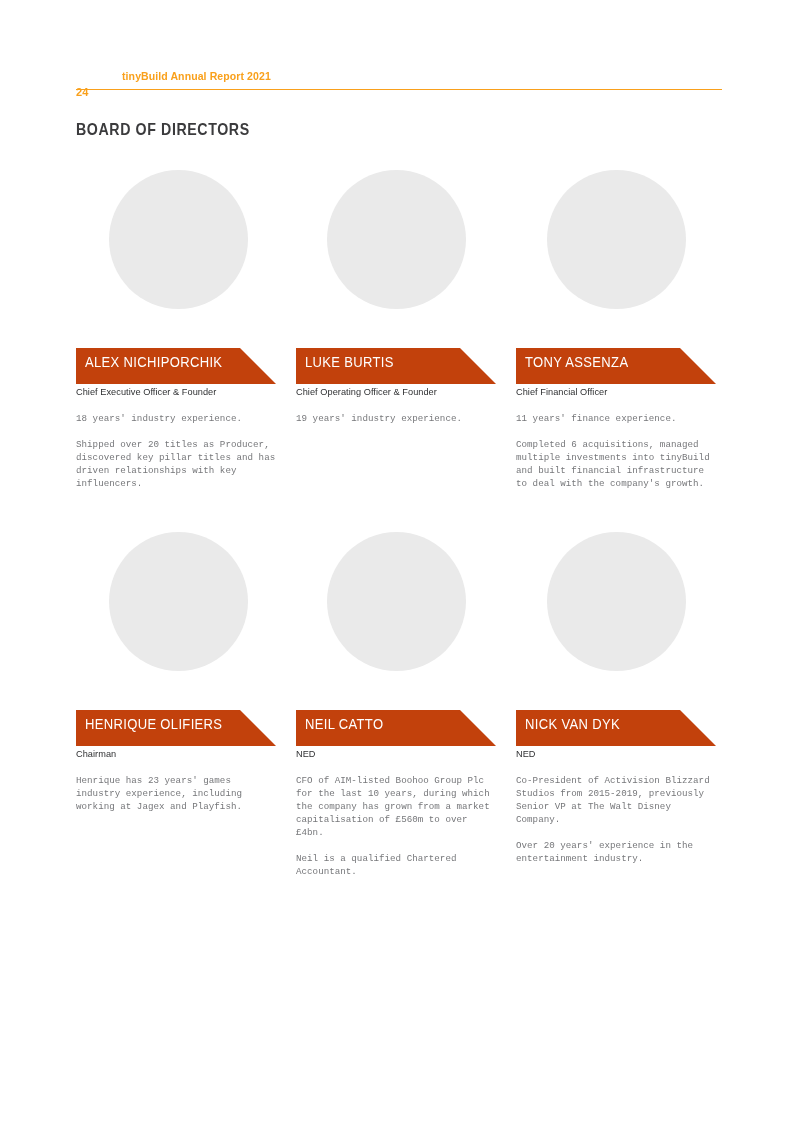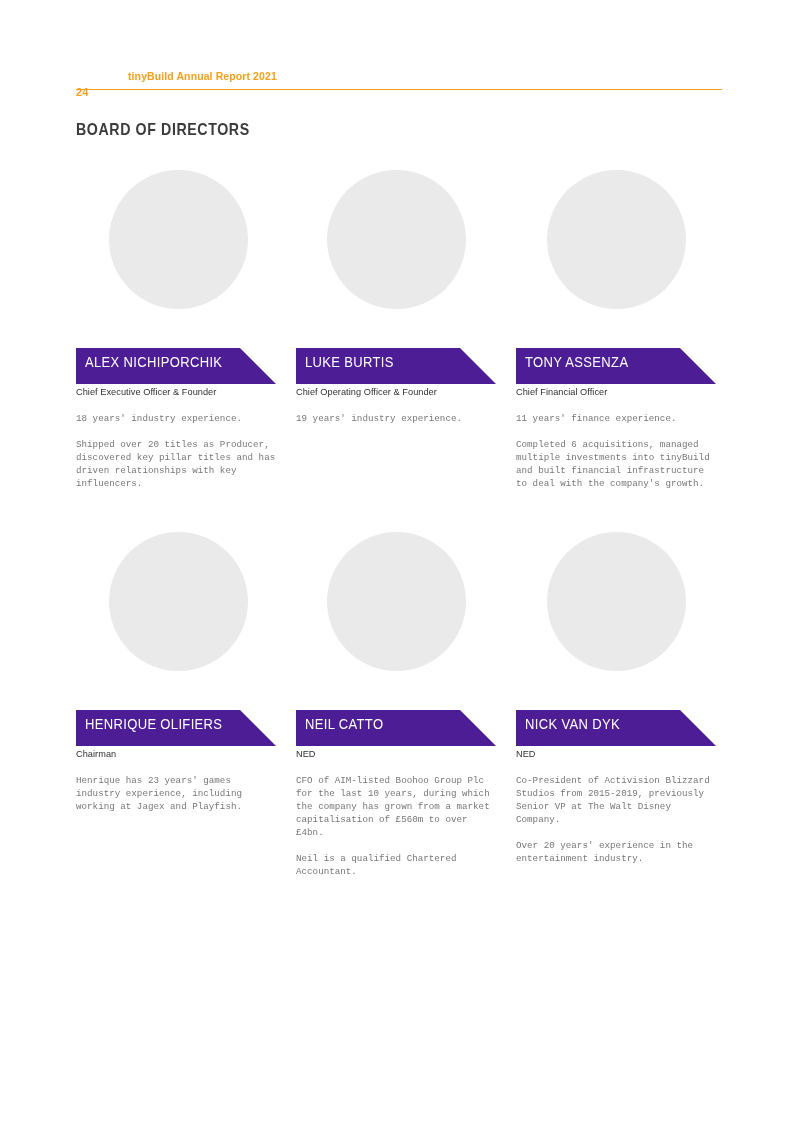--- a/index.html
+++ b/index.html
@@ -37,21 +37,21 @@
     left: 0;
     top: 16px;
     font-family: "Liberation Sans", sans-serif;
     font-weight: bold;
     font-size: 11px;
     letter-spacing: 0.2px;
     color: #f9a01b;
   }
   .page-header .report-title {
     position: absolute;
-    left: 52px;
+    left: 46px;
     top: 0;
     font-family: "Liberation Sans", sans-serif;
     font-weight: bold;
     font-size: 10.5px;
     letter-spacing: 0.1px;
     color: #f9a01b;
     white-space: nowrap;
   }
   .header-rule {
     position: absolute;
@@ -116,21 +116,21 @@
   .director-card.col-2 .director-photo { left: 31px; }
   .director-card.col-3 .director-photo { left: 31px; }
 
   
   .name-banner {
     position: absolute;
     left: 0;
     top: 178px;
     width: 200px;
     height: 36px;
-    background: #4c1d95;
+    background: #c2410c;
     -webkit-clip-path: polygon(0 0, 82% 0, 100% 100%, 0 100%);
     clip-path: polygon(0 0, 82% 0, 100% 100%, 0 100%);
   }
   .name-banner .director-name {
     position: absolute;
     left: 9px;
     top: 4px;
     font-family: "Liberation Sans Narrow", "Liberation Sans", sans-serif;
     font-weight: normal;
     font-size: 15.5px;

